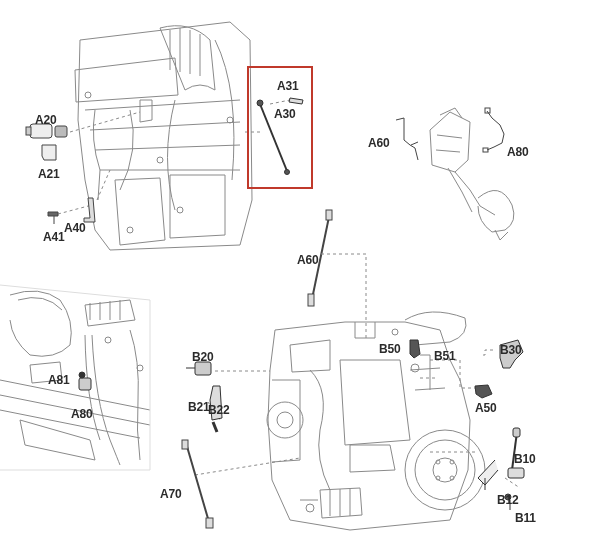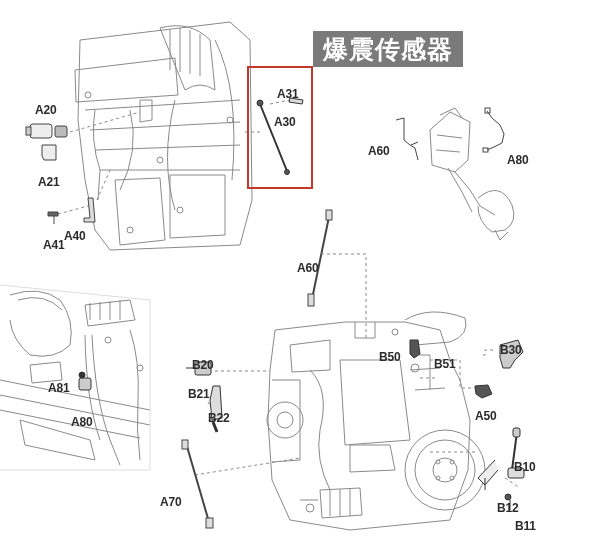--- a/index.html
+++ b/index.html
@@ -1,18 +1,18 @@
 <!DOCTYPE html>
 <html><head>
 <meta charset="utf-8">
 <style>
   html,body{margin:0;padding:0;background:#ffffff;}
   body{width:600px;height:553px;position:relative;overflow:hidden;font-family:"Liberation Sans","DejaVu Sans",sans-serif;}
   #canvas{position:absolute;left:0;top:0;width:600px;height:553px;}
-  .lbl{position:absolute;font-size:12px;font-weight:bold;color:#2b2b2b;letter-spacing:-0.2px;line-height:1;white-space:nowrap;margin-top:8px;}
+  .lbl{position:absolute;font-size:12px;font-weight:bold;color:#2b2b2b;letter-spacing:-0.2px;line-height:1;white-space:nowrap;}
   .title-badge{position:absolute;left:313px;top:31px;width:150px;height:36px;background:#7a7a7a;color:#ffffff;font-size:25px;font-weight:bold;display:flex;align-items:center;justify-content:center;letter-spacing:1px;font-family:"DejaVu Sans",sans-serif;}
   .highlight-box{position:absolute;left:247px;top:66px;width:66px;height:123px;border:2px solid #c0392b;box-sizing:border-box;}
   svg{position:absolute;left:0;top:0;}
 </style>
 </head>
 <body>
 
 <div id="canvas">
 
   <svg width="600" height="553" viewBox="0 0 600 553" fill="none" stroke="#8a8a8a" stroke-width="1">
@@ -177,37 +177,36 @@
       <rect x="508" y="468" width="16" height="10" rx="2" fill="#ddd"></rect>
       <path d="M495 460 L478 478 L485 485 L498 470" fill="#eee"></path>
       <path d="M485 478 L485 490"></path>
       <circle cx="508" cy="497" r="3" fill="#555"></circle>
       <path d="M510 500 L510 510"></path>
     </g>
   </svg>
 
   <div class="highlight-box"></div>
 
-  <div class="title-badge">爆震传感器</div>
-
-  <div class="lbl" style="left:35px;top:96px">A20</div>
+
+  <div class="lbl" style="left:35px;top:114px">A20</div>
   <div class="lbl" style="left:38px;top:168px">A21</div>
   <div class="lbl" style="left:277px;top:80px">A31</div>
   <div class="lbl" style="left:274px;top:108px">A30</div>
   <div class="lbl" style="left:43px;top:231px">A41</div>
   <div class="lbl" style="left:64px;top:222px">A40</div>
   <div class="lbl" style="left:368px;top:137px">A60</div>
   <div class="lbl" style="left:507px;top:146px">A80</div>
   <div class="lbl" style="left:297px;top:254px">A60</div>
   <div class="lbl" style="left:48px;top:374px">A81</div>
   <div class="lbl" style="left:71px;top:408px">A80</div>
   <div class="lbl" style="left:192px;top:351px">B20</div>
-  <div class="lbl" style="left:188px;top:380px">B21</div>
+  <div class="lbl" style="left:188px;top:401px">B21</div>
   <div class="lbl" style="left:208px;top:404px">B22</div>
   <div class="lbl" style="left:160px;top:488px">A70</div>
   <div class="lbl" style="left:379px;top:343px">B50</div>
   <div class="lbl" style="left:434px;top:350px">B51</div>
-  <div class="lbl" style="left:500px;top:336px">B30</div>
+  <div class="lbl" style="left:500px;top:344px">B30</div>
   <div class="lbl" style="left:475px;top:402px">A50</div>
   <div class="lbl" style="left:514px;top:453px">B10</div>
   <div class="lbl" style="left:497px;top:494px">B12</div>
   <div class="lbl" style="left:515px;top:512px">B11</div>
 </div>
 
 </body></html>

